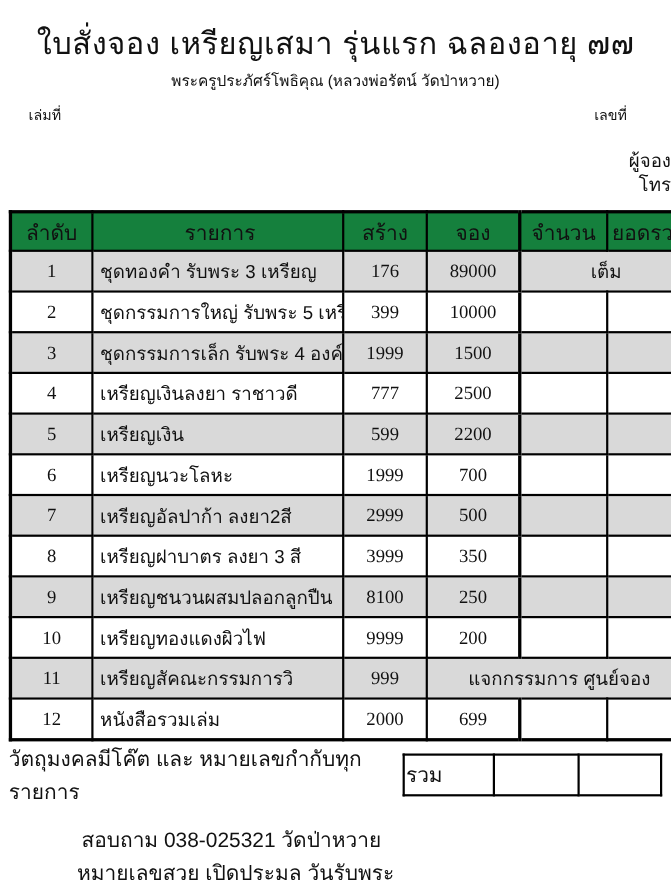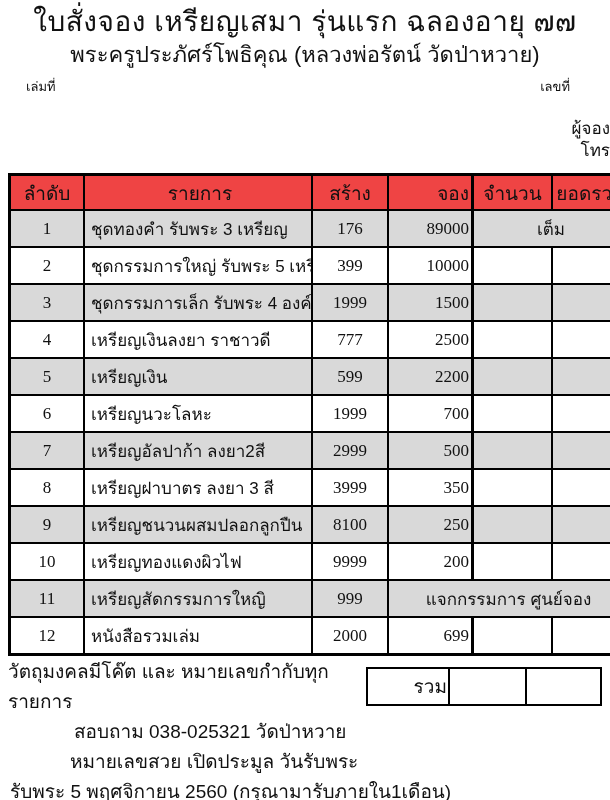--- a/index.html
+++ b/index.html
@@ -1,62 +1,62 @@
 <!DOCTYPE html>
 <html><head>
 <meta charset="utf-8">
 <style>
   html,body{margin:0;padding:0;background:#ffffff;}
   body{
     width:610px;height:800px;overflow:hidden;position:relative;
     font-family:"Liberation Sans",sans-serif;color:#111;
     -webkit-font-smoothing:antialiased;
   }
-  .page{width:610px;height:800px;box-sizing:border-box;padding-top:4px;}
+  .page{width:610px;height:800px;box-sizing:border-box;padding-top:22px;}
 
   
   .title{font-size:28px;text-align:center;line-height:36px;letter-spacing:0.5px;}
-  .subtitle{font-size:22px;text-align:center;line-height:30px;}
+  .subtitle{font-size:14px;text-align:center;line-height:30px;}
   .subtitle2{font-size:21px;text-align:center;line-height:28px;}
 
   
   .meta-row{display:flex;justify-content:space-between;padding:6px 40px 0 6px;font-size:13px;margin-left:20px;}
   .fill-row{display:flex;align-items:flex-end;margin:22px 0 0 4px;font-size:17px;line-height:20px;flex-direction:column;}
   .dots{flex:1;border-bottom:2px dotted #444;height:15px;margin:0 1px;}
   .dots.first{flex:1.35;}
 
   
   table.order{border-collapse:collapse;margin:10px 0 0 8px;table-layout:fixed;width:594px;}
   table.order,table.order th,table.order td{border:2px solid #000;}
   table.order{border-width:3px;}
-  table.order th{font-size:19px;font-weight:normal;height:33px;padding:0 2px;background:#ef4444;}
+  table.order th{font-size:19px;font-weight:normal;height:33px;padding:0 2px;background:#15803d;}
   table.order td{height:35px;padding:0 2px;overflow:hidden;white-space:nowrap;}
   .col-no{width:68px;text-align:center;}
   .col-item{width:218px;text-align:left;padding-left:6px !important;font-size:17px;}
   .col-made{width:70px;text-align:center;}
-  .col-price{width:78px;text-align:right;margin-top:12px;}
+  .col-price{width:78px;text-align:center;margin-top:12px;}
   .col-qty{width:73px;text-align:center;}
   .col-total{width:71px;text-align:center;}
   td.num,td.col-no{font-family:"Liberation Serif",serif;font-size:17px;}
   td.note-span{text-align:center;font-size:17px;}
   tr.shade td{background:#d9d9d9;}
   .bl-thick{border-left-width:3px !important;}
 
   
   .sum-band{display:flex;align-items:center;margin-left:8px;width:594px;}
   .note-1{font-size:19px;flex:1;}
   table.sum{border-collapse:collapse;table-layout:fixed;margin-right:0;}
-  table.sum td{border:2.5px solid #000;height:33px;text-align:right;}
+  table.sum td{border:2.5px solid #000;height:33px;text-align:left;}
   .sum-label{width:78px;font-size:19px;}
   .sum-qty{width:73px;}
   .sum-total{width:71px;}
 
   
   .note{font-size:19px;line-height:30px;}
-  .note-2{margin:1px 0 0 74px;}
+  .note-2{margin:16px 0 0 74px;}
   .note-3{margin-left:70px;}
   .note-4{margin-left:10px;}
 </style>
 </head>
 <body>
 
 <div class="page">
 
   <div class="title">ใบสั่งจอง เหรียญเสมา รุ่นแรก ฉลองอายุ ๗๗</div>
   <div class="subtitle">พระครูประภัศร์โพธิคุณ (หลวงพ่อรัตน์ วัดป่าหวาย)</div>
@@ -159,21 +159,21 @@
         <tr>
           <td class="col-no">10</td>
           <td class="col-item">เหรียญทองแดงผิวไฟ</td>
           <td class="col-made num">9999</td>
           <td class="col-price num">200</td>
           <td class="col-qty bl-thick"></td>
           <td class="col-total"></td>
         </tr>
         <tr class="shade">
           <td class="col-no">11</td>
-          <td class="col-item">เหรียญสัดกรรมการใหญิ</td>
+          <td class="col-item">เหรียญสัคณะกรรมการวิ</td>
           <td class="col-made num">999</td>
           <td class="note-span" colspan="3">แจกกรรมการ ศูนย์จอง</td>
         </tr>
         <tr>
           <td class="col-no">12</td>
           <td class="col-item">หนังสือรวมเล่ม</td>
           <td class="col-made num">2000</td>
           <td class="col-price num">699</td>
           <td class="col-qty bl-thick"></td>
           <td class="col-total"></td>

